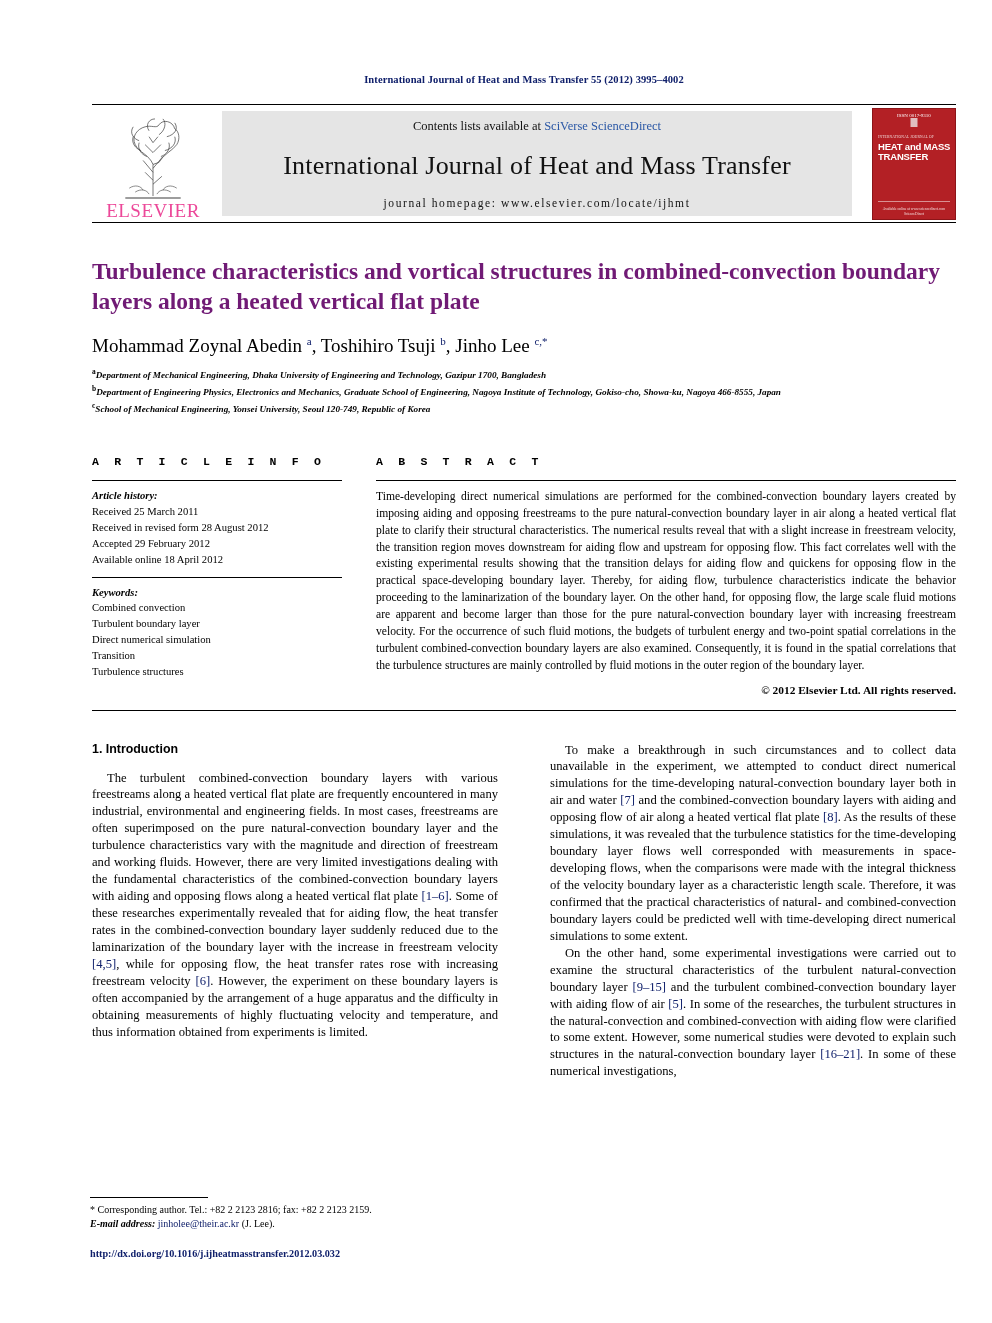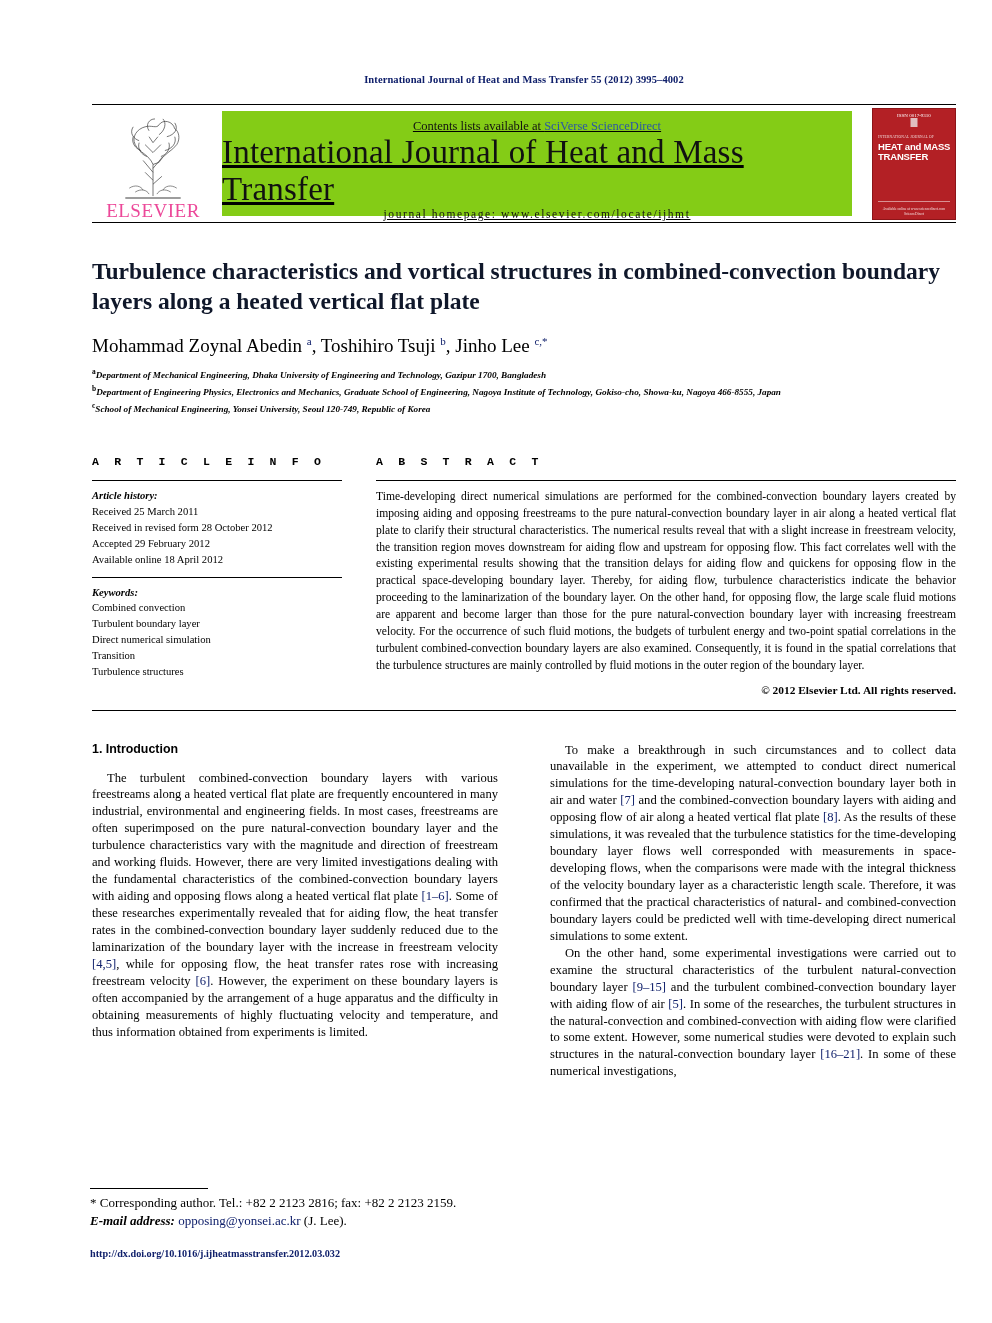--- a/index.html
+++ b/index.html
@@ -56,38 +56,37 @@
   .elsevier-word {
     font-family: "Liberation Serif", serif;
     font-size: 19px;
     letter-spacing: 0.5px;
     color: #ec4899;
     font-weight: normal;
     margin-top: -2px;
   }
   .banner-cell {
     flex: 1 1 auto;
-    background: #84cc16;
+    background: #e5e5e5;
     margin: 6px 6px 6px 8px;
     display: flex;
     flex-direction: column;
     align-items: center;
     justify-content: space-between;
     padding: 8px 0 7px 0;
-    text-decoration: underline;
   }
   .contents-line {
     font-size: 12.5px;
     color: #111;
   }
   .contents-line .sd {
     color: #2a57a5;
   }
   .journal-name {
-    font-size: 33px;
+    font-size: 26px;
     letter-spacing: 0.2px;
     color: #111;
   }
   .homepage-line {
     font-size: 11.5px;
     letter-spacing: 1.6px;
     color: #111;
   }
   .cover-cell {
     width: 98px;
@@ -136,21 +135,21 @@
 
   
   .title-rule {
     border-top: 1.4px solid #000;
     margin-top: 0px;
   }
   .article-title {
     font-size: 23.5px;
     line-height: 1.28;
     margin-top: 33px;
-    color: #0f172a;
+    color: #701a75;
   }
   .authors {
     font-size: 19px;
     margin-top: 18px;
     line-height: 1.25;
   }
   .authors sup { font-size: 11px; color: #10206b; vertical-align: super; }
   .affils {
     margin-top: 8px;
     font-size: 9.2px;
@@ -242,21 +241,21 @@
     left: 62px;
     bottom: 62px;
     width: 416px;
   }
   .fn-rule {
     border-top: 1px solid #000;
     width: 118px;
     margin-bottom: 5px;
   }
   .fn-line {
-    font-size: 13px;
+    font-size: 10px;
     line-height: 1.42;
     text-indent: -9px;
     padding-left: 9px;
   }
   .fn-line em { font-style: italic; font-weight: bold; }
   .fn-mail { color: #10206b; }
   .issn {
     margin-top: 16px;
     font-size: 10.2px;
     font-weight: bold;
@@ -331,21 +330,21 @@
   </div>
 
   <div class="info-abstract">
 
     <div class="info-col">
       <div class="sec-label">A R T I C L E  I N F O</div>
       <div class="hrule-thin"></div>
       <div class="info-block">
         <div class="lead">Article history:</div>
         <div>Received 25 March 2011</div>
-        <div>Received in revised form 28 October 2012</div>
+        <div>Received in revised form 28 August 2012</div>
         <div>Accepted 29 February 2012</div>
         <div>Available online 18 April 2012</div>
       </div>
       <div class="hrule-thin"></div>
       <div class="info-block">
         <div class="lead">Keywords:</div>
         <div>Combined convection</div>
         <div>Turbulent boundary layer</div>
         <div>Direct numerical simulation</div>
         <div>Transition</div>
@@ -372,21 +371,21 @@
       <p class="body">To make a breakthrough in such circumstances and to collect data unavailable in the experiment, we attempted to conduct direct numerical simulations for the time-developing natural-convection boundary layer both in air and water <span class="ref">[7]</span> and the combined-convection boundary layers with aiding and opposing flow of air along a heated vertical flat plate <span class="ref">[8]</span>. As the results of these simulations, it was revealed that the turbulence statistics for the time-developing boundary layer flows well corresponded with measurements in space-developing flows, when the comparisons were made with the integral thickness of the velocity boundary layer as a characteristic length scale. Therefore, it was confirmed that the practical characteristics of natural- and combined-convection boundary layers could be predicted well with time-developing direct numerical simulations to some extent.</p>
       <p class="body">On the other hand, some experimental investigations were carried out to examine the structural characteristics of the turbulent natural-convection boundary layer <span class="ref">[9–15]</span> and the turbulent combined-convection boundary layer with aiding flow of air <span class="ref">[5]</span>. In some of the researches, the turbulent structures in the natural-convection and combined-convection with aiding flow were clarified to some extent. However, some numerical studies were devoted to explain such structures in the natural-convection boundary layer <span class="ref">[16–21]</span>. In some of these numerical investigations,</p>
     </div>
   </div>
 
   <div class="footnote">
     <div class="fn-rule"></div>
     <div class="fn-line">* Corresponding author. Tel.: +82 2 2123 2816; fax: +82 2 2123 2159.</div>
     <div class="fn-line">
       <em>E-mail address:</em>
-      <span class="fn-mail">opposing@yonsei.ac.kr</span>
+      <span class="fn-mail">jinholee@their.ac.kr</span>
       <span>(J. Lee).</span>
     </div>
     <div class="issn">
       <div class="doi">http://dx.doi.org/10.1016/j.ijheatmasstransfer.2012.03.032</div>
     </div>
   </div>
 
 </div>
 
 </body></html>

